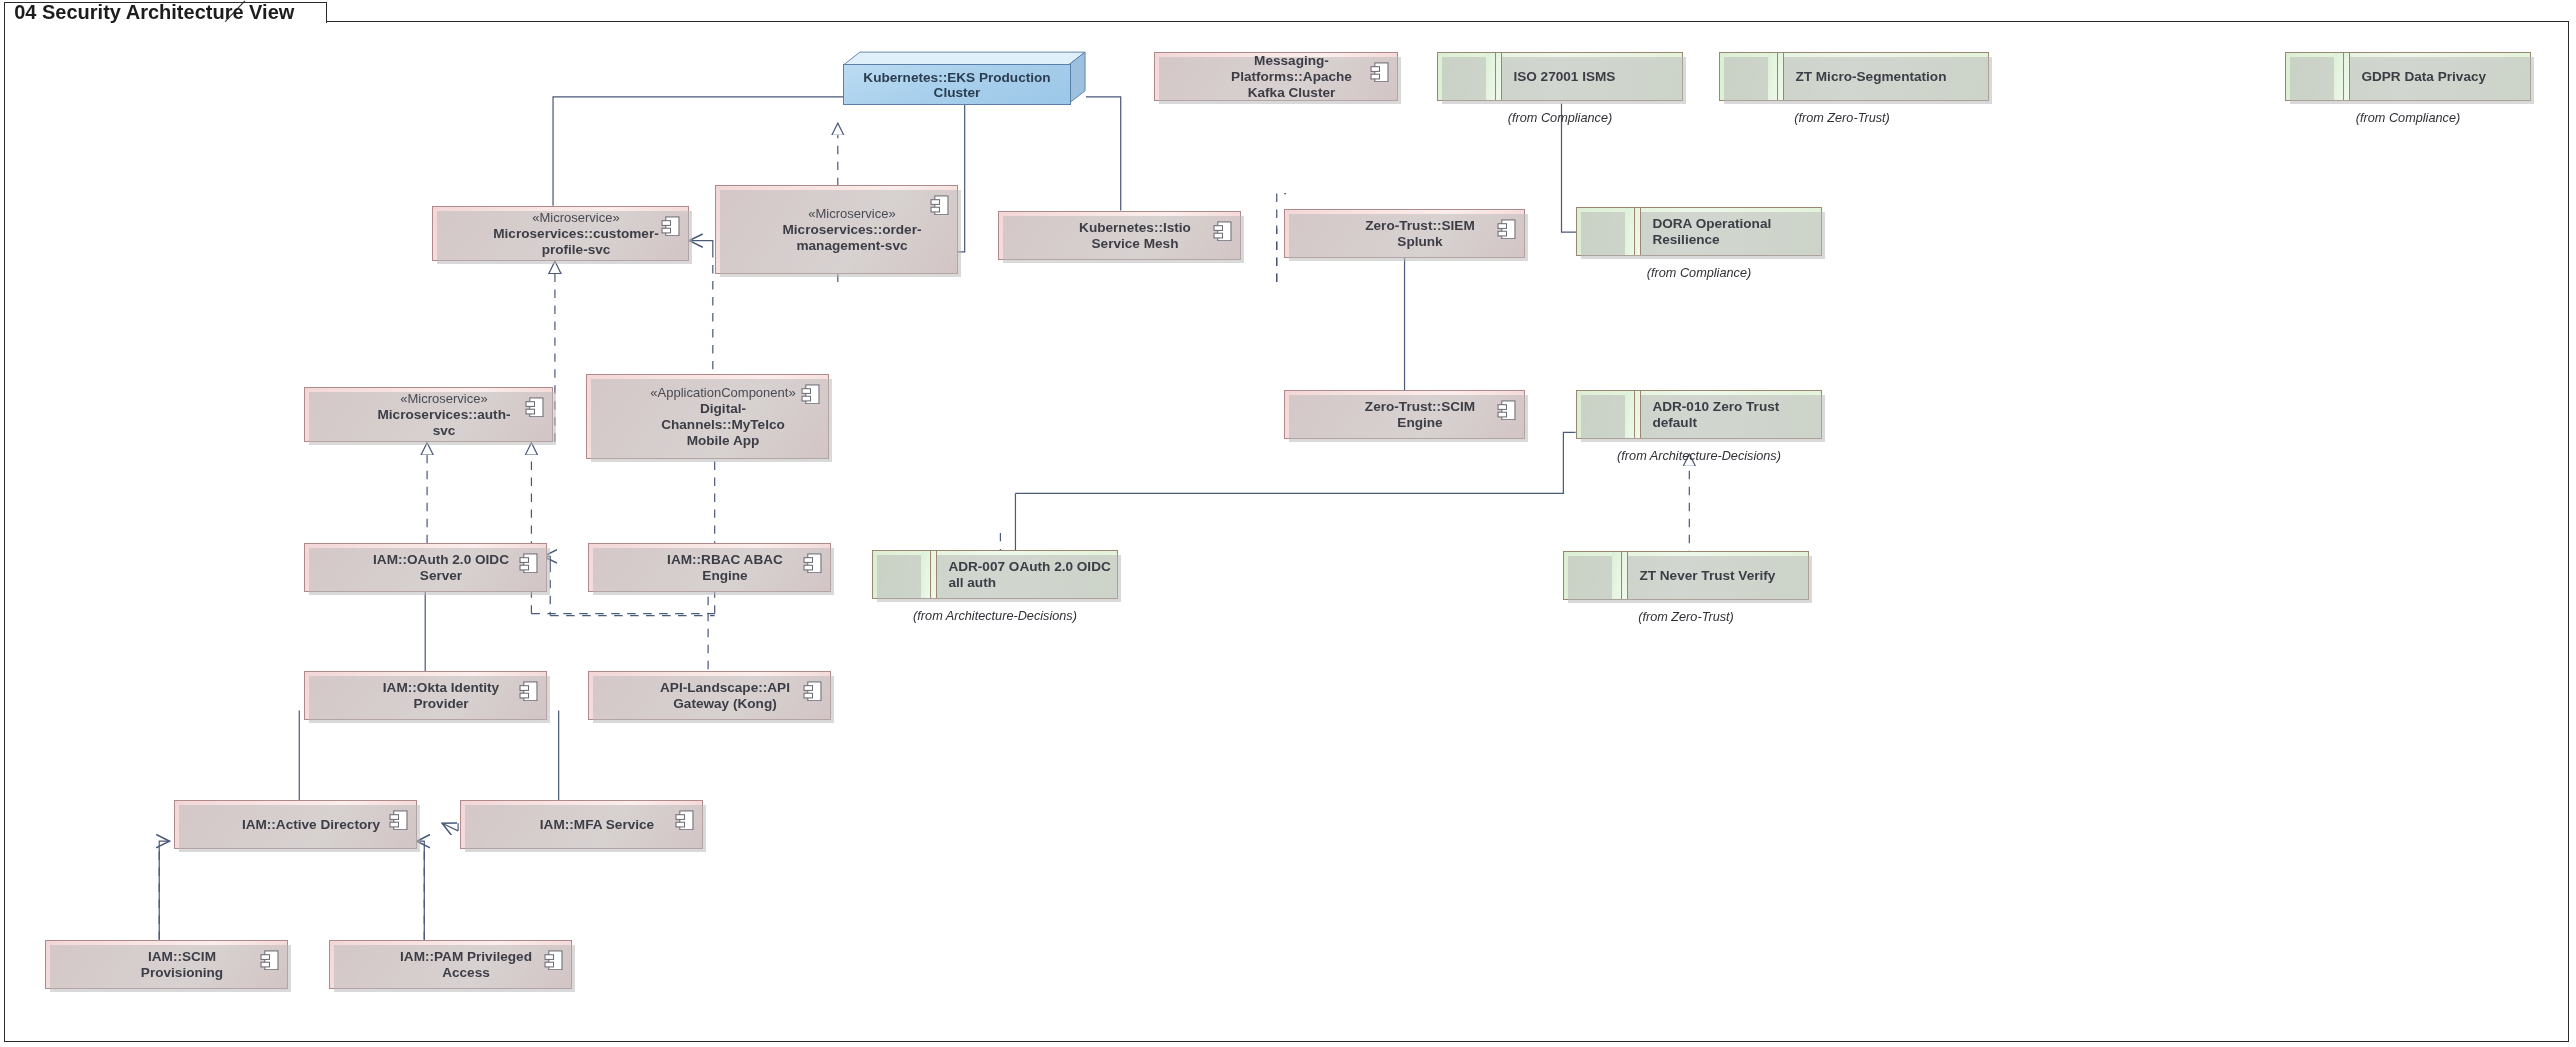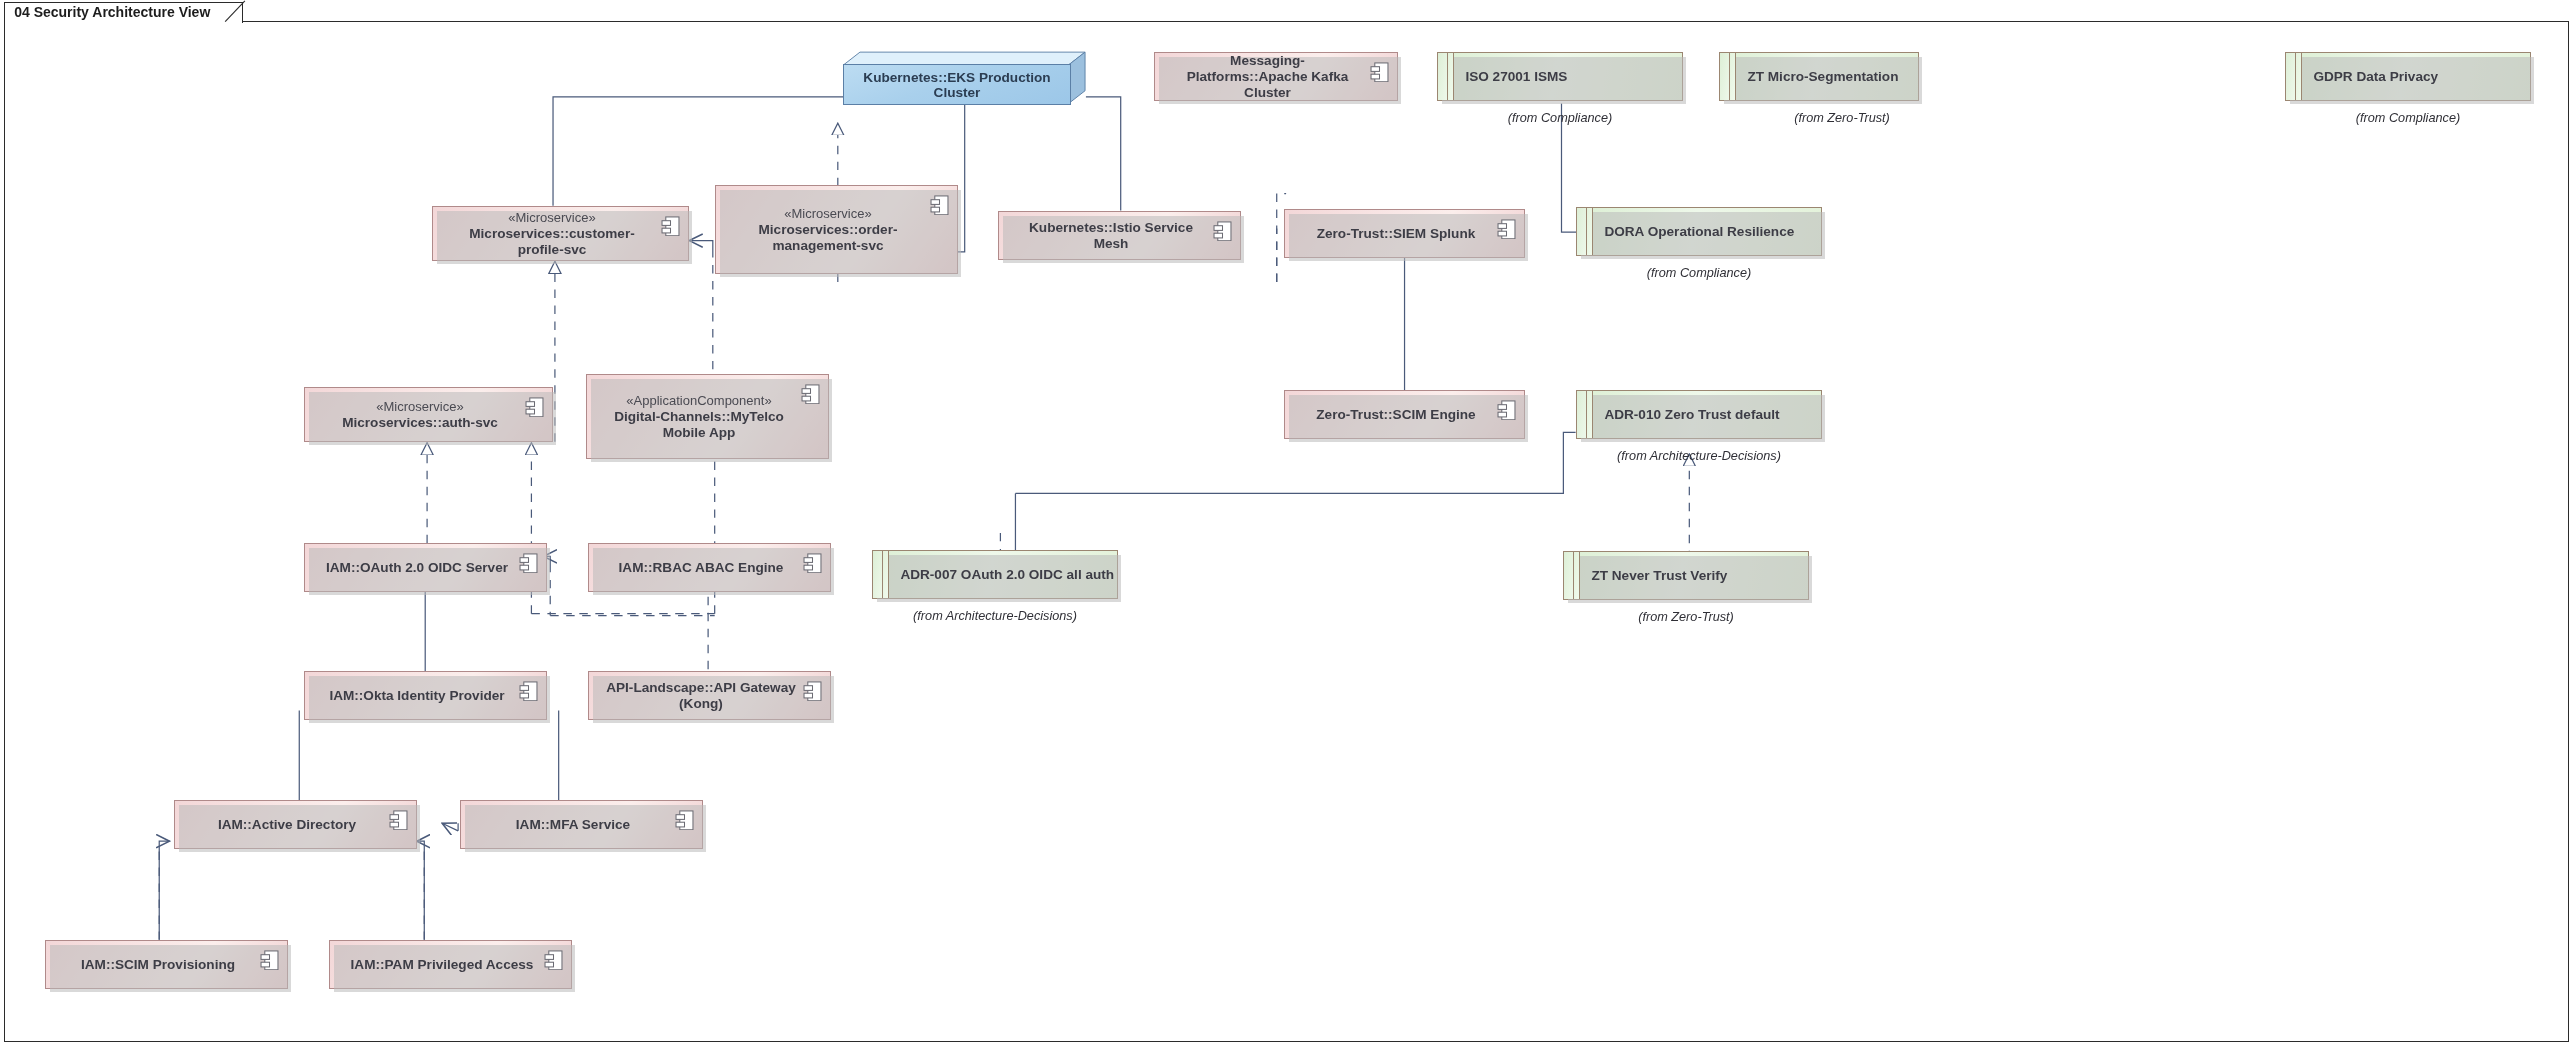--- a/index.html
+++ b/index.html
@@ -4,28 +4,28 @@
 <style>
   html,body{margin:0;padding:0;background:#ffffff;}
   body{font-family:"Liberation Sans",sans-serif;}
   #canvas{position:relative;width:2576px;height:1047px;background:#fff;overflow:hidden;}
 
   
   #frame{position:absolute;left:3.8px;top:20.7px;width:2565px;height:1021px;border:0.9px solid #2b2b2b;box-sizing:border-box;background:#fff;}
   #title-tab{position:absolute;left:3.8px;top:1.9px;height:20.7px;box-sizing:border-box;
     border:0.9px solid #2b2b2b;border-bottom:none;background:#fff;padding:0 32px 0 9.4px;
     display:flex;align-items:center;z-index:6;}
-  #title-tab .tl{font-size:14px;font-weight:bold;color:#1d1d1d;white-space:nowrap;line-height:19px;}
+  #title-tab .tl{font-size:20px;font-weight:bold;color:#1d1d1d;white-space:nowrap;line-height:19px;}
   #tab-slant{position:absolute;z-index:7;}
 
   
   #links{position:absolute;left:0;top:0;width:2576px;height:1047px;pointer-events:none;z-index:2;}
 
   
-  .node{position:absolute;box-sizing:border-box;z-index:3;}
+  .node{position:absolute;box-sizing:border-box;z-index:3;padding-left:48px;}
   .shadow{position:absolute;left:3.8px;top:3.8px;right:-3.8px;bottom:-3.8px;background:#b9b9b9;opacity:.55;z-index:-1;}
 
   
   .comp{border:0.9px solid #b08a8a;
         background:linear-gradient(125deg,#f3d7d8 0%,#f9e7e6 42%,#fbeeec 62%,#f1d2d3 100%);
         display:flex;align-items:center;justify-content:center;text-align:center;}
   .comp .lbl{font-size:13.6px;font-weight:bold;color:#3d3d46;line-height:16px;padding:1.9px 32px 1.9px 15px;}
   .comp .stereo{display:block;font-weight:normal;font-size:13px;color:#4a4a52;}
 
   
@@ -334,21 +334,21 @@
   </div>
 
   <div class="node req" style="left:1437px;top:52px;width:246px;height:49px">
     <div class="shadow"></div>
     <div class="barA"></div>
     <div class="barB"></div>
     <div class="rlbl">ISO 27001 ISMS</div>
   </div>
   <div class="fromcap" style="left:1437px;top:111px;width:246px">(from Compliance)</div>
 
-  <div class="node req" style="left:1719px;top:52px;width:200px;height:49px">
+  <div class="node req" style="left:1719px;top:52px;width:270px;height:49px">
     <div class="shadow"></div>
     <div class="barA"></div>
     <div class="barB"></div>
     <div class="rlbl">ZT Micro-Segmentation</div>
   </div>
   <div class="fromcap" style="left:1719px;top:111px;width:246px">(from Zero-Trust)</div>
 
   <div class="node req" style="left:2285px;top:52px;width:246px;height:49px">
     <div class="shadow"></div>
     <div class="barA"></div>

